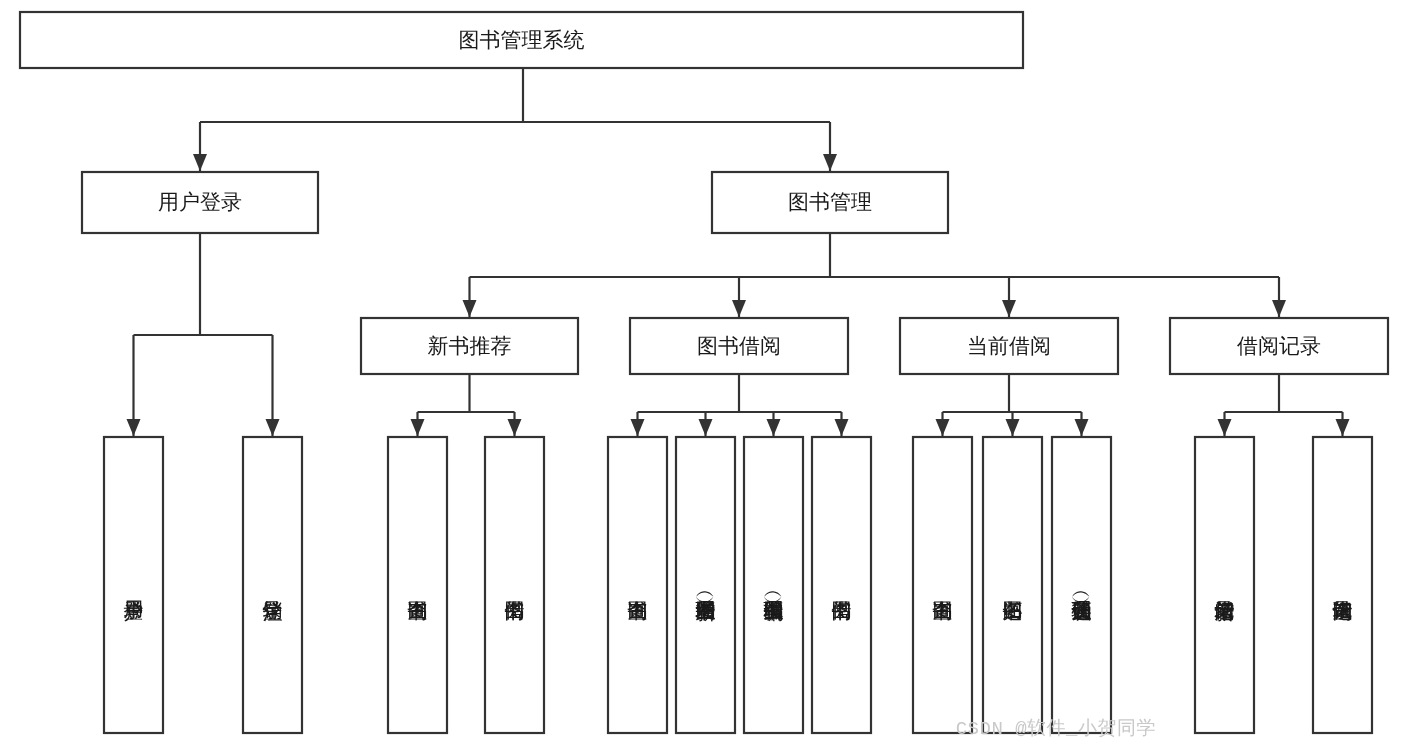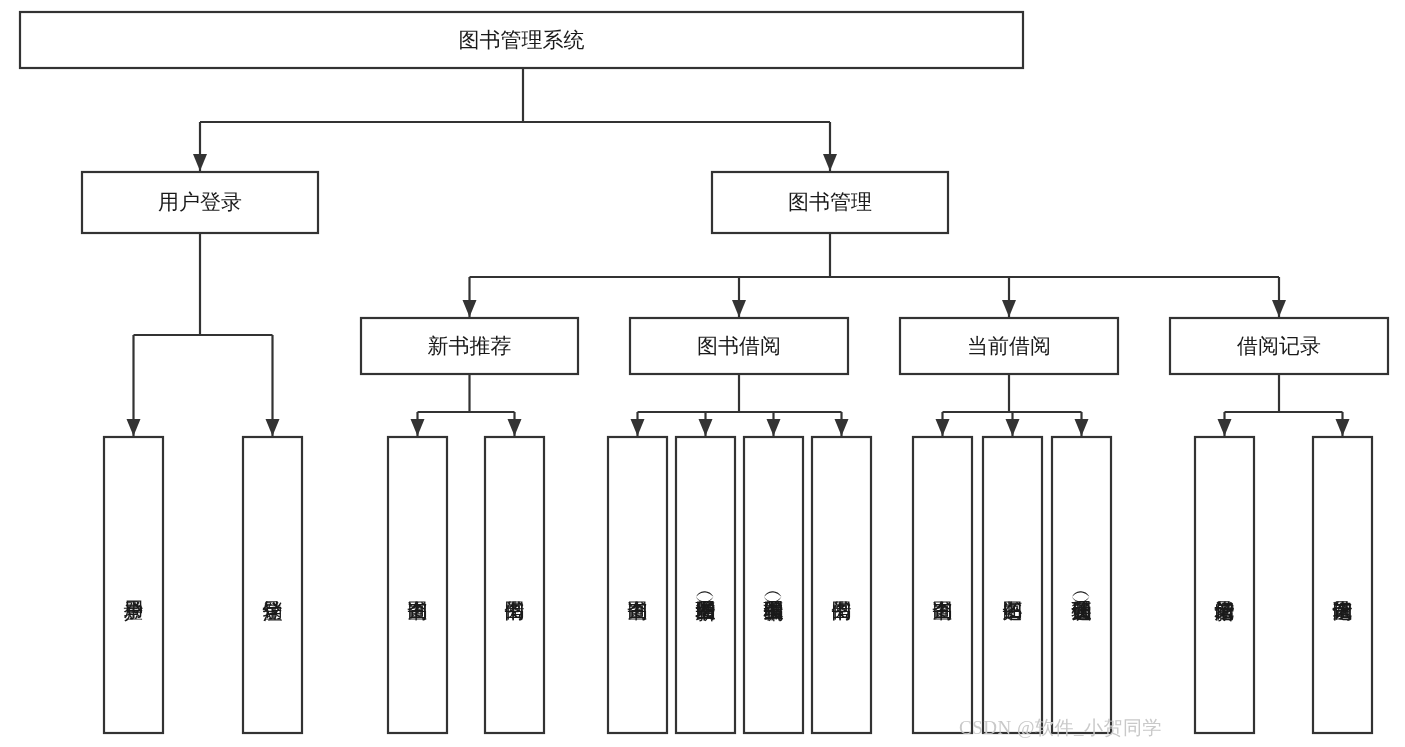--- a/index.html
+++ b/index.html
@@ -57,23 +57,23 @@
     line-height: 1.04;
     letter-spacing: 0px;
     text-align: center;
     writing-mode: vertical-rl;
     text-orientation: upright;
     white-space: nowrap;
     pointer-events: none;
   }
   .watermark {
     position: absolute;
-    right: 2px;
+    right: 8px;
     bottom: 6px;
-    font-family: Liberation Serif, serif;
+    font-family: Liberation Mono, monospace;
     font-size: 19px;
     color: #c9c9c9;
     white-space: nowrap;
     letter-spacing: 0.5px;
   }
 </style>
 </head>
 <body>
 
 <div id="diagram-root">

